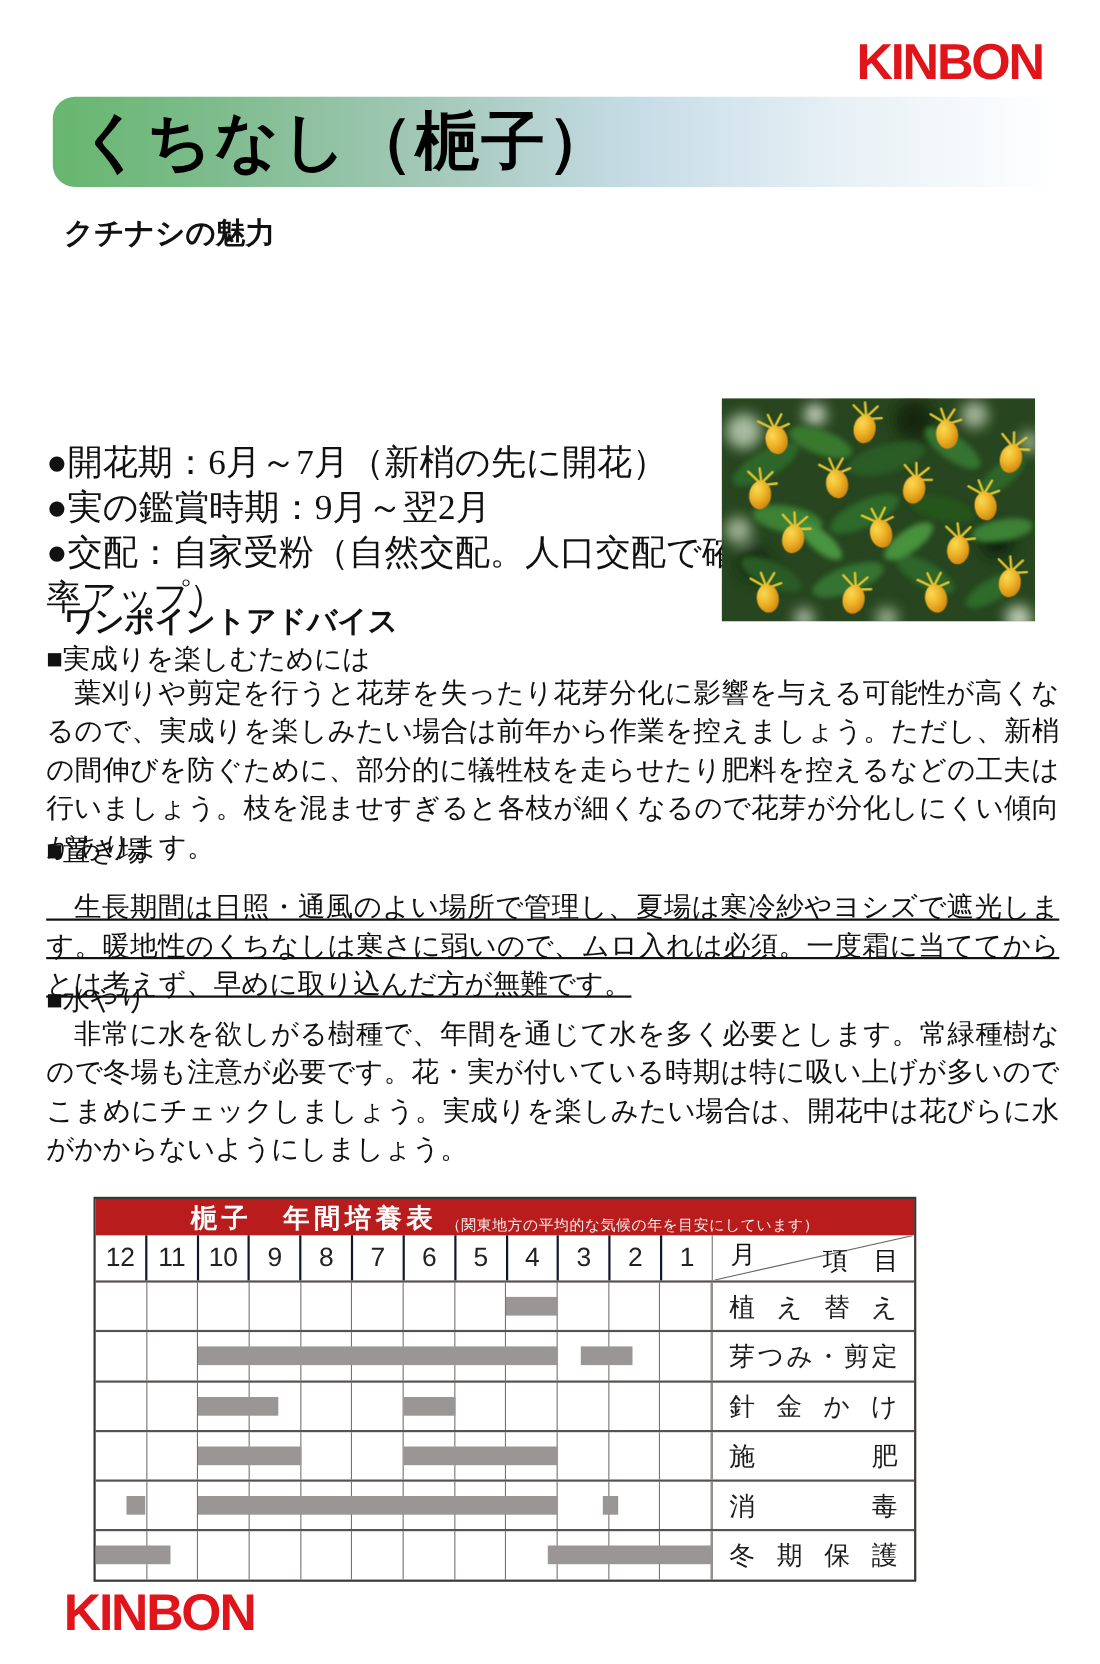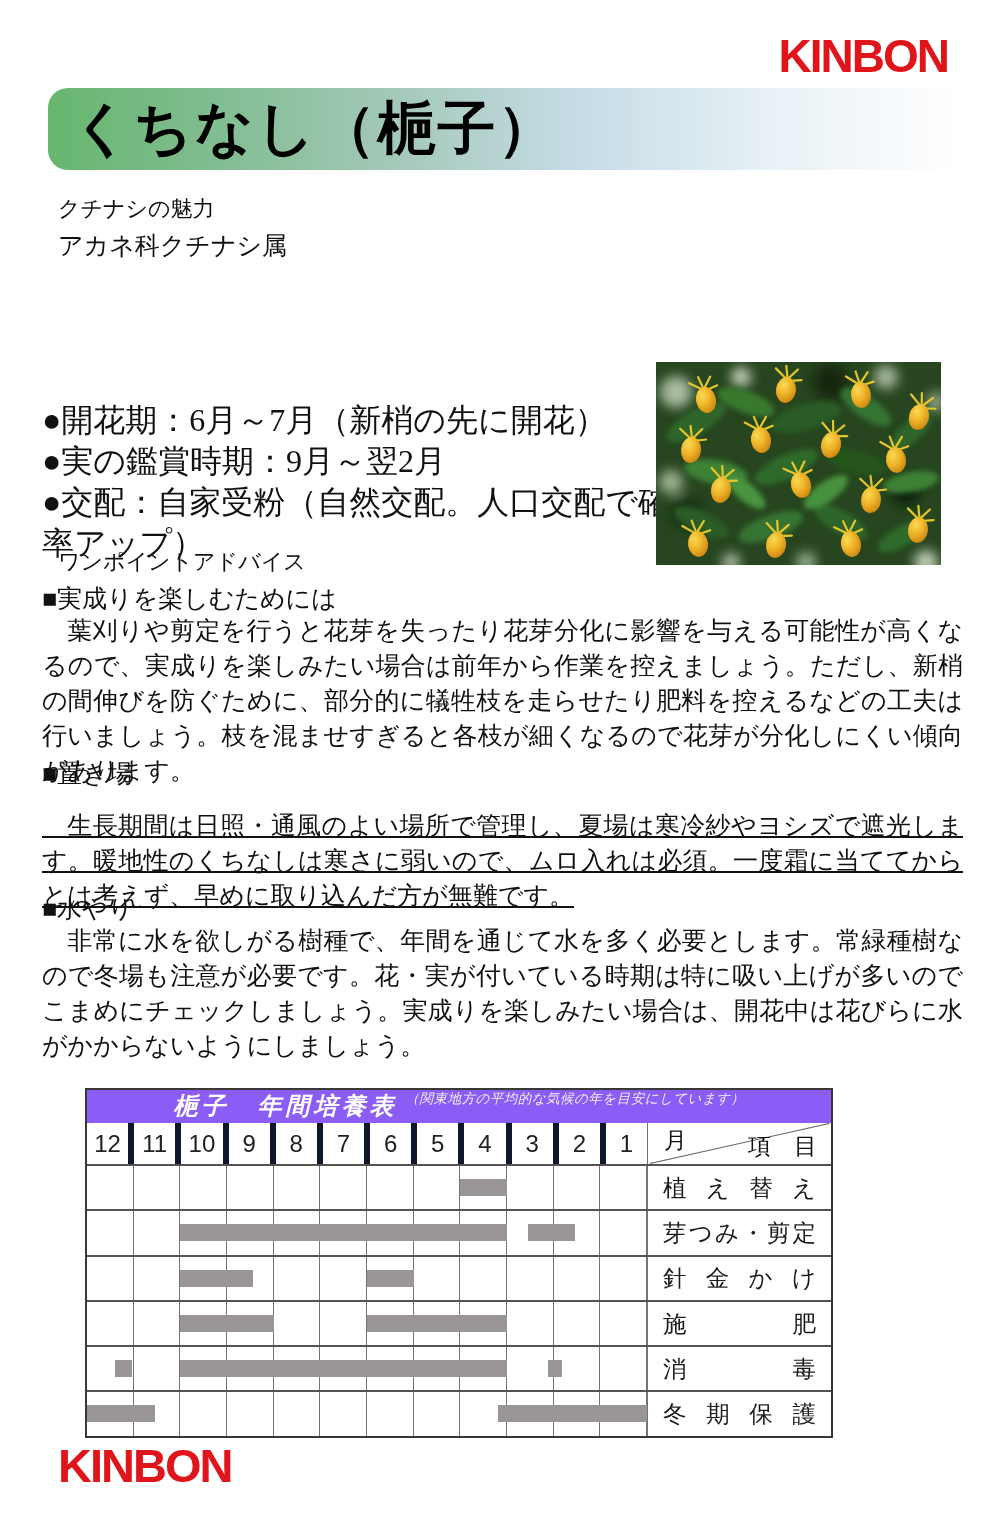--- a/index.html
+++ b/index.html
@@ -14,40 +14,40 @@
 
   
   .title-bar{position:absolute;top:88px;left:48px;right:0;height:82px;
      background:linear-gradient(90deg,#67b66e 0%,#7ebc8e 16%,#a3c8b8 36%,#c6dce6 56%,#e8f1f6 76%,#ffffff 96%);
      display:flex;align-items:center;border-radius:20px;}
   .title-bar .ttl{font-family:"Liberation Serif","DejaVu Serif",serif;font-weight:bold;
      font-size:58px;color:#000;padding-left:24px;letter-spacing:2px;}
 
   
   .blk{position:absolute;left:42px;width:921px;}
-  .h-bold{font-size:22px;font-weight:normal;padding-left:16px;}
+  .h-bold{font-size:27px;font-weight:bold;padding-left:16px;}
   .sub{font-size:25px;padding-left:16px;}
   .para{font-size:25px;line-height:35px;text-align:justify;}
   .sqtitle{font-size:25px;}
   .bullets{width:640px;font-family:"Liberation Serif","DejaVu Serif",serif;
      font-size:32px;line-height:41px;}
 
   
   .photo{position:absolute;left:656px;top:362px;width:285px;height:203px;display:block;}
 
   
   .ctable{position:absolute;left:85px;top:1088px;width:748px;box-sizing:border-box;
      border:2px solid #3b3735;background:#fff;}
-  .table-title{height:33px;background:#8b5cf6;color:#fff;display:flex;align-items:flex-start;justify-content:center;font-style:italic;}
+  .table-title{height:33px;background:#b91c1c;color:#fff;display:flex;align-items:flex-end;justify-content:center;}
   .tt-main{font-family:"Liberation Serif","DejaVu Serif",serif;font-weight:bold;font-size:24px;letter-spacing:4px;}
   .tt-sub{font-size:13.5px;margin-left:8px;color:#f2f0ee;letter-spacing:0.5px;}
   .trow{display:flex;}
   .header-row{height:41px;}
   .months-strip{width:560px;display:flex;flex:none;}
-  .mcell{flex:1;border-right:6px solid #0f172a;display:flex;align-items:center;justify-content:center;
+  .mcell{flex:1;border-right:2px solid #0f172a;display:flex;align-items:center;justify-content:center;
      font-size:24px;color:#222;}
   .mcell:last-child{border-right:none;}
   .corner-cell{flex:1;position:relative;border-left:1px solid #787371;}
   .corner-cell .diag{position:absolute;inset:0;width:100%;height:100%;}
   .corner-cell .diag line{stroke:#6b6561;stroke-width:1;vector-effect:non-scaling-stroke;}
   .corner-month{position:absolute;top:2px;left:16px;font-size:23px;}
   .corner-item{position:absolute;bottom:2px;right:14px;font-size:23px;}
   .data-row{height:43.3px;border-top:2px solid #565250;}
   .months-area{width:560px;flex:none;position:relative;display:flex;}
   .gcell{flex:1;border-right:1px solid #787371;}
@@ -61,21 +61,20 @@
 
 <div class="page">
 
   <div class="logo logo-top">KINBON</div>
 
   <div class="title-bar">
     <span class="ttl">くちなし（梔子）</span>
   </div>
 
   <div class="blk h-bold" style="top:194px;">クチナシの魅力</div>
-  <div class="blk sub" style="top:229px;">アカネ科クチナシ属</div>
 
   <div class="blk bullets" style="top:400px;">
     <div>●開花期：6月～7月（新梢の先に開花）</div>
     <div>●実の鑑賞時期：9月～翌2月</div>
     <div>●交配：自家受粉（自然交配。人口交配で確率アップ）</div>
   </div>
 
   <svg class="photo" viewBox="0 0 285 203" xmlns="http://www.w3.org/2000/svg">
     <defs>
       <radialGradient id="fg" cx="35%" cy="30%" r="80%">

